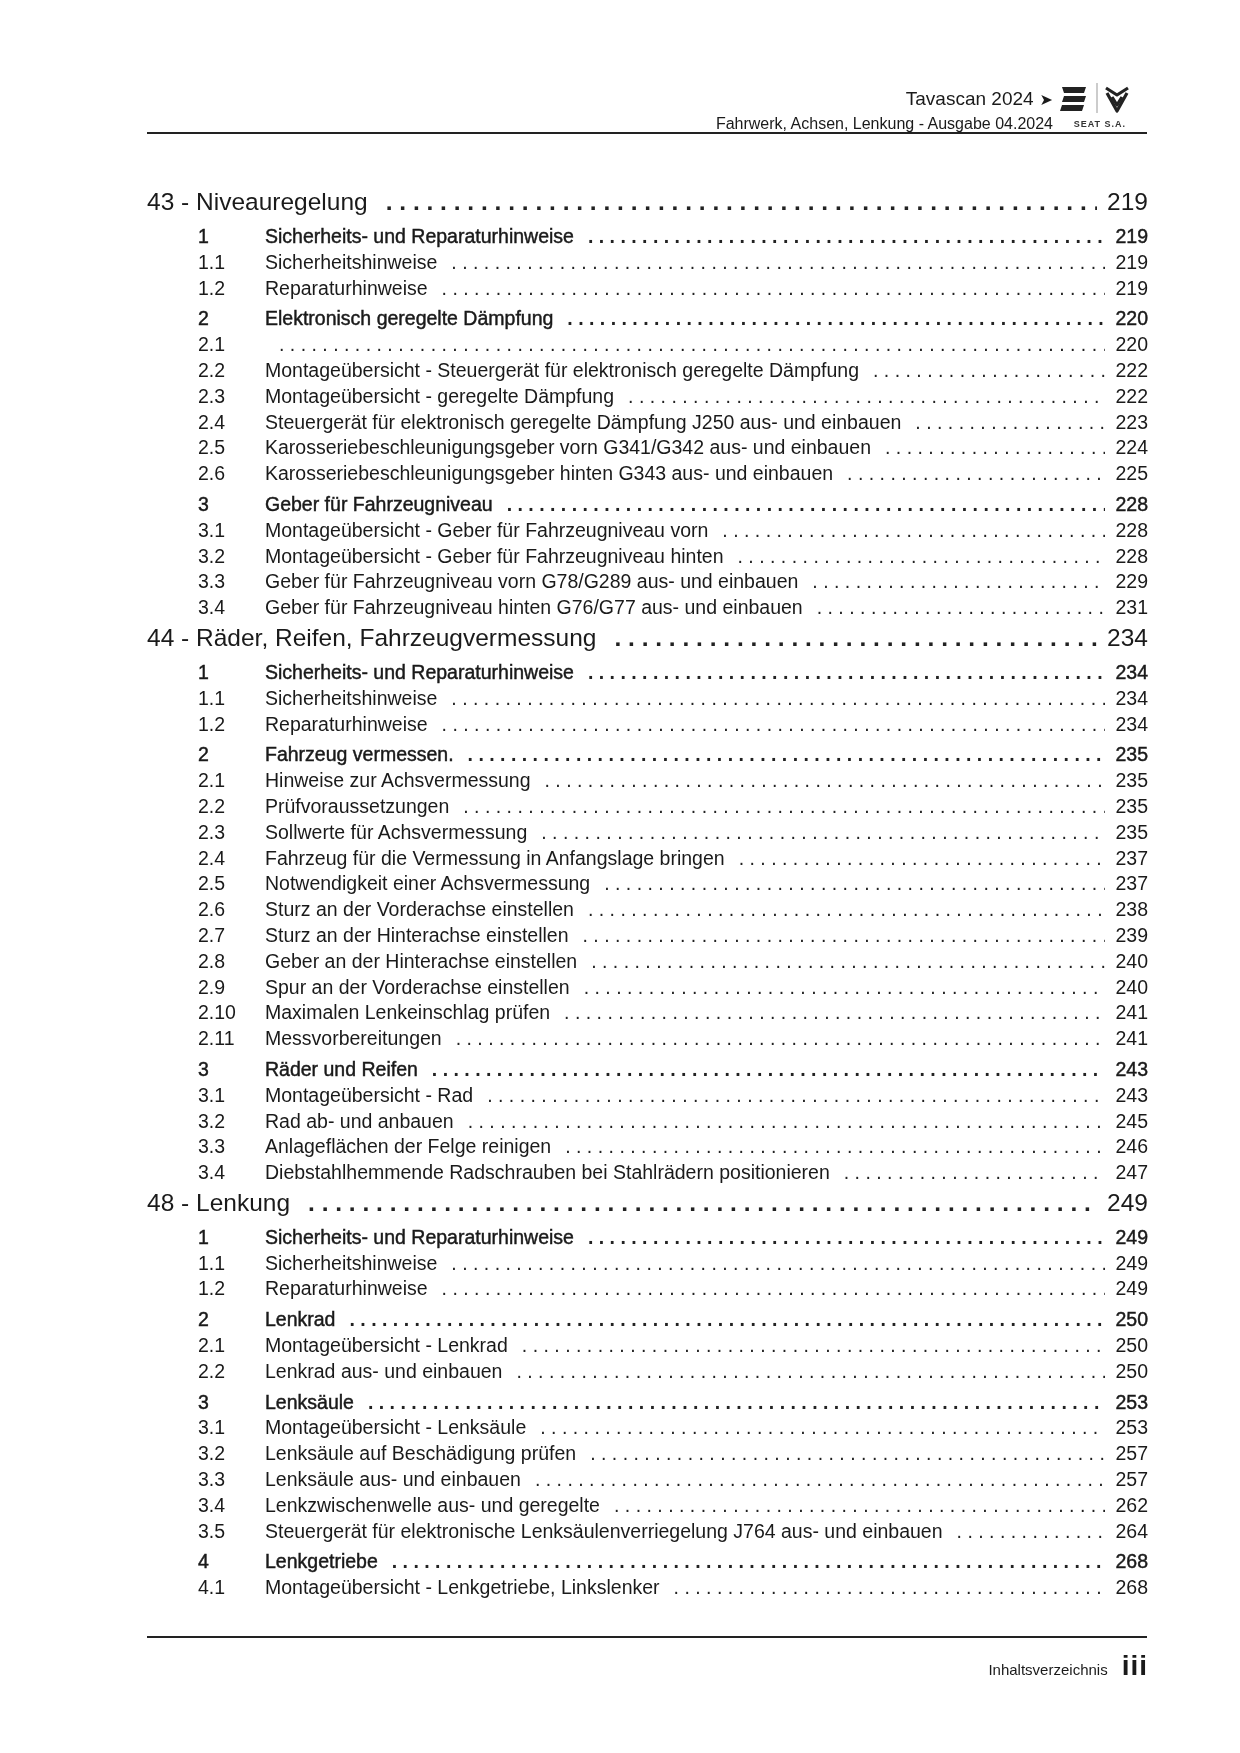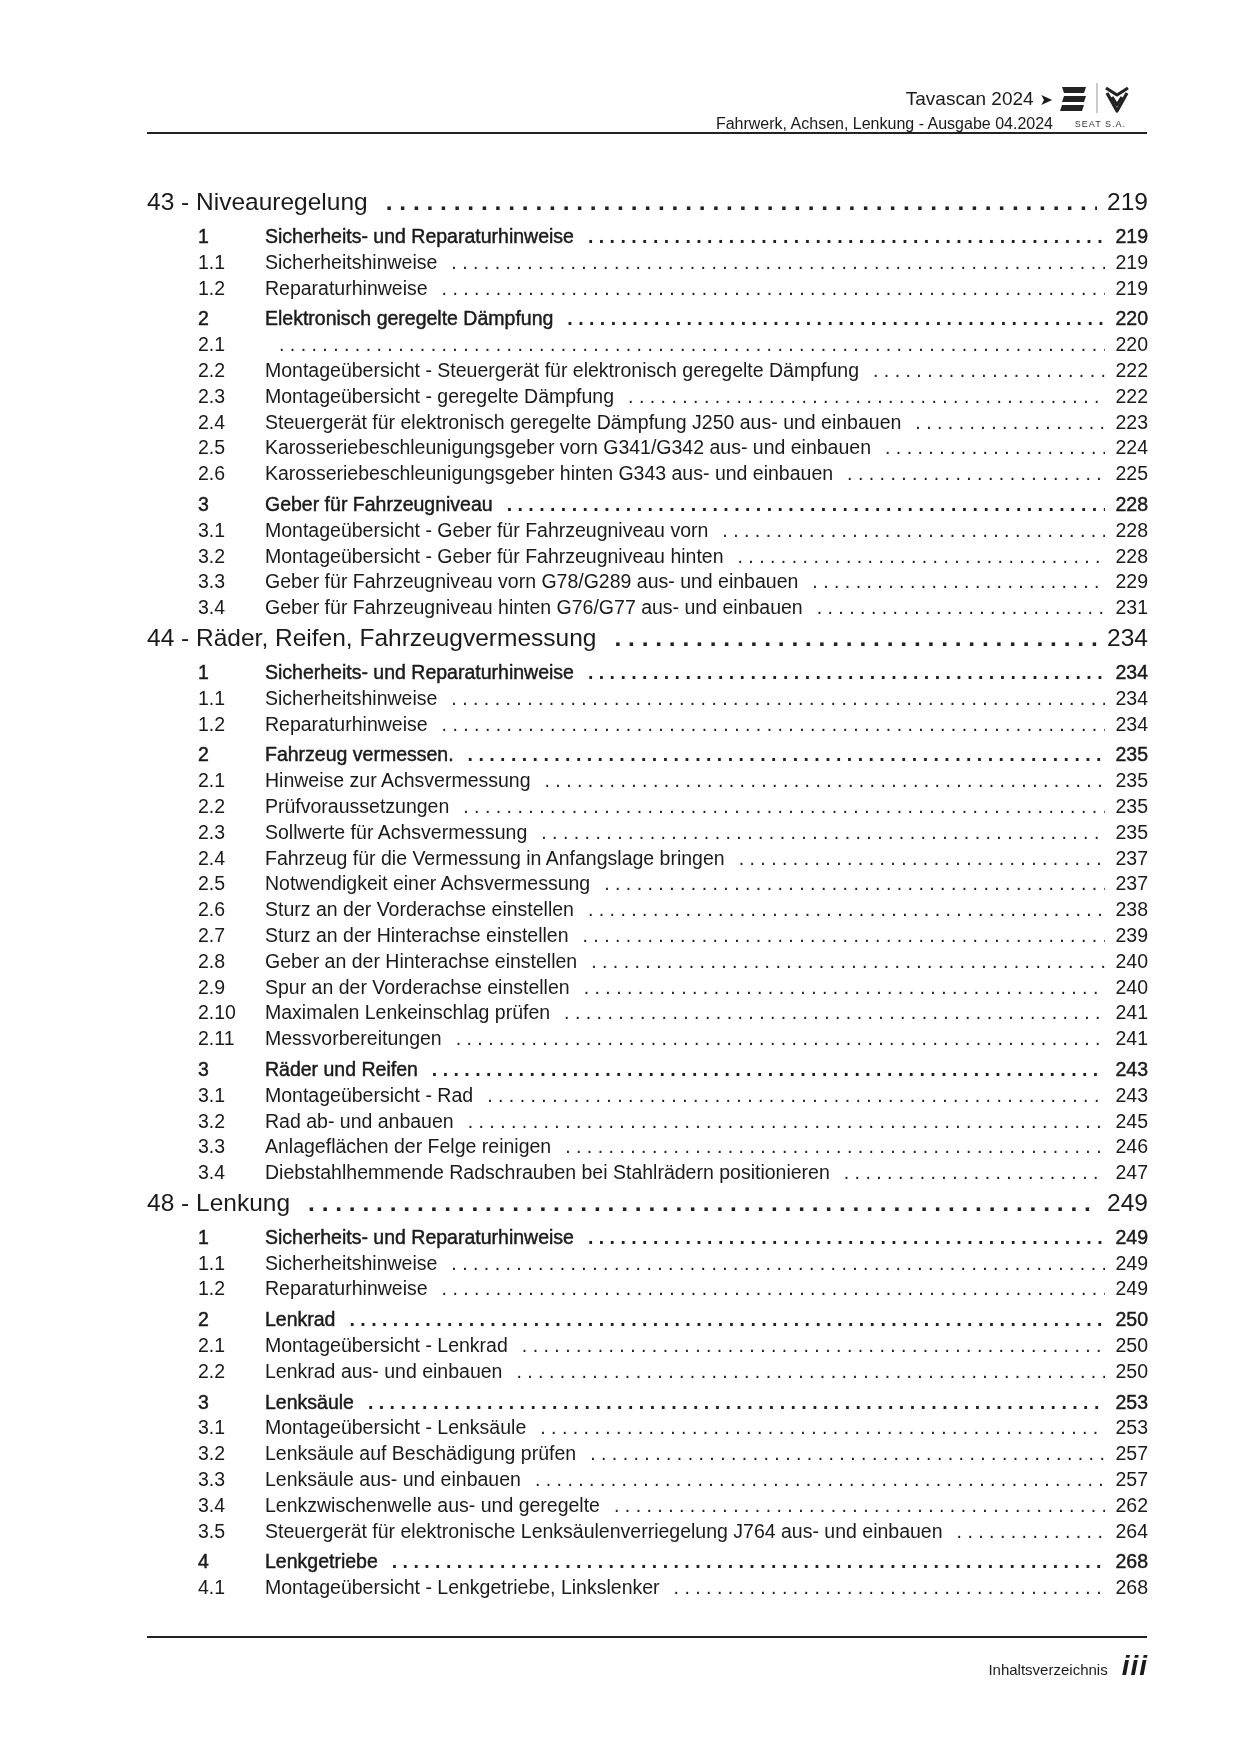--- a/index.html
+++ b/index.html
@@ -6,21 +6,21 @@
   body { width: 1240px; height: 1753px; position: relative; overflow: hidden;
          font-family: "Liberation Sans", sans-serif; color: #1a1a1a; }
 
   
   .header { position: absolute; left: 136px; top: 74px; width: 1000px; height: 60px; margin-top: 7px; }
   .header-text { position: absolute; right: 83px; top: 6px; text-align: right; }
   .header-line1 { font-size: 19px; line-height: 24px; white-space: nowrap; }
   .header-line2 { font-size: 16px; line-height: 24px; white-space: nowrap; }
   .arrow { display: inline-block; margin-left: 6px; font-size: 16px; }
   .logo { position: absolute; right: 0; top: 2px; width: 80px; height: 52px; }
-  .logo-sub { position: absolute; right: 10px; top: 36px; font-size: 9px; letter-spacing: 1px; font-weight: normal; color: #333; }
+  .logo-sub { position: absolute; right: 10px; top: 36px; font-size: 9px; letter-spacing: 1px; font-weight: bold; color: #333; }
   .header-rule { position: absolute; left: 147px; top: 132px; width: 1000px; height: 2px; background: #222; }
 
   
   .toc { position: absolute; left: 147px; top: 185px; width: 1001px; }
   .row { position: relative; display: flex; align-items: baseline; white-space: nowrap; }
   .row .num { flex: 0 0 auto; }
   .row .title { flex: 0 0 auto; }
   .row .dots { flex: 1 1 auto; overflow: hidden; margin: 0 10px 0 14px; letter-spacing: 5.4px; color: #222; }
   .row .page { flex: 0 0 auto; text-align: center; }
 
@@ -34,21 +34,21 @@
   .sec.l1 { margin-top: 5px; font-weight: normal; -webkit-text-stroke: 0.45px #1a1a1a; }
   .sec.l1 .dots { -webkit-text-stroke: 0; font-weight: bold; }
 
   .dots::after { content: ". . . . . . . . . . . . . . . . . . . . . . . . . . . . . . . . . . . . . . . . . . . . . . . . . . . . . . . . . . . . . . . . . . . . . . . . . . . . . . . . . . . . . . . . . . . . . . . . . . . . . . . . . . . . . . . . . . . . . ."; letter-spacing: 0; }
   .dots { letter-spacing: 0 !important; }
 
   
   .footer-rule { position: absolute; left: 147px; top: 1636px; width: 1000px; height: 2px; background: #222; }
   .footer { position: absolute; right: 92px; top: 1650px; display: flex; align-items: baseline; gap: 14px; }
   .footer-label { font-size: 15px; }
-  .footer-page { font-size: 28px; font-weight: bold; letter-spacing: 1px; font-style: italic; }
+  .footer-page { font-size: 28px; font-weight: bold; letter-spacing: 1px; }
 </style>
 </head>
 <body>
 
 <div class="header">
   <div class="header-text">
     <div class="header-line1">
       <span>Tavascan 2024</span><span class="arrow">➤</span>
     </div>
     <div class="header-line2">Fahrwerk, Achsen, Lenkung - Ausgabe 04.2024</div>

